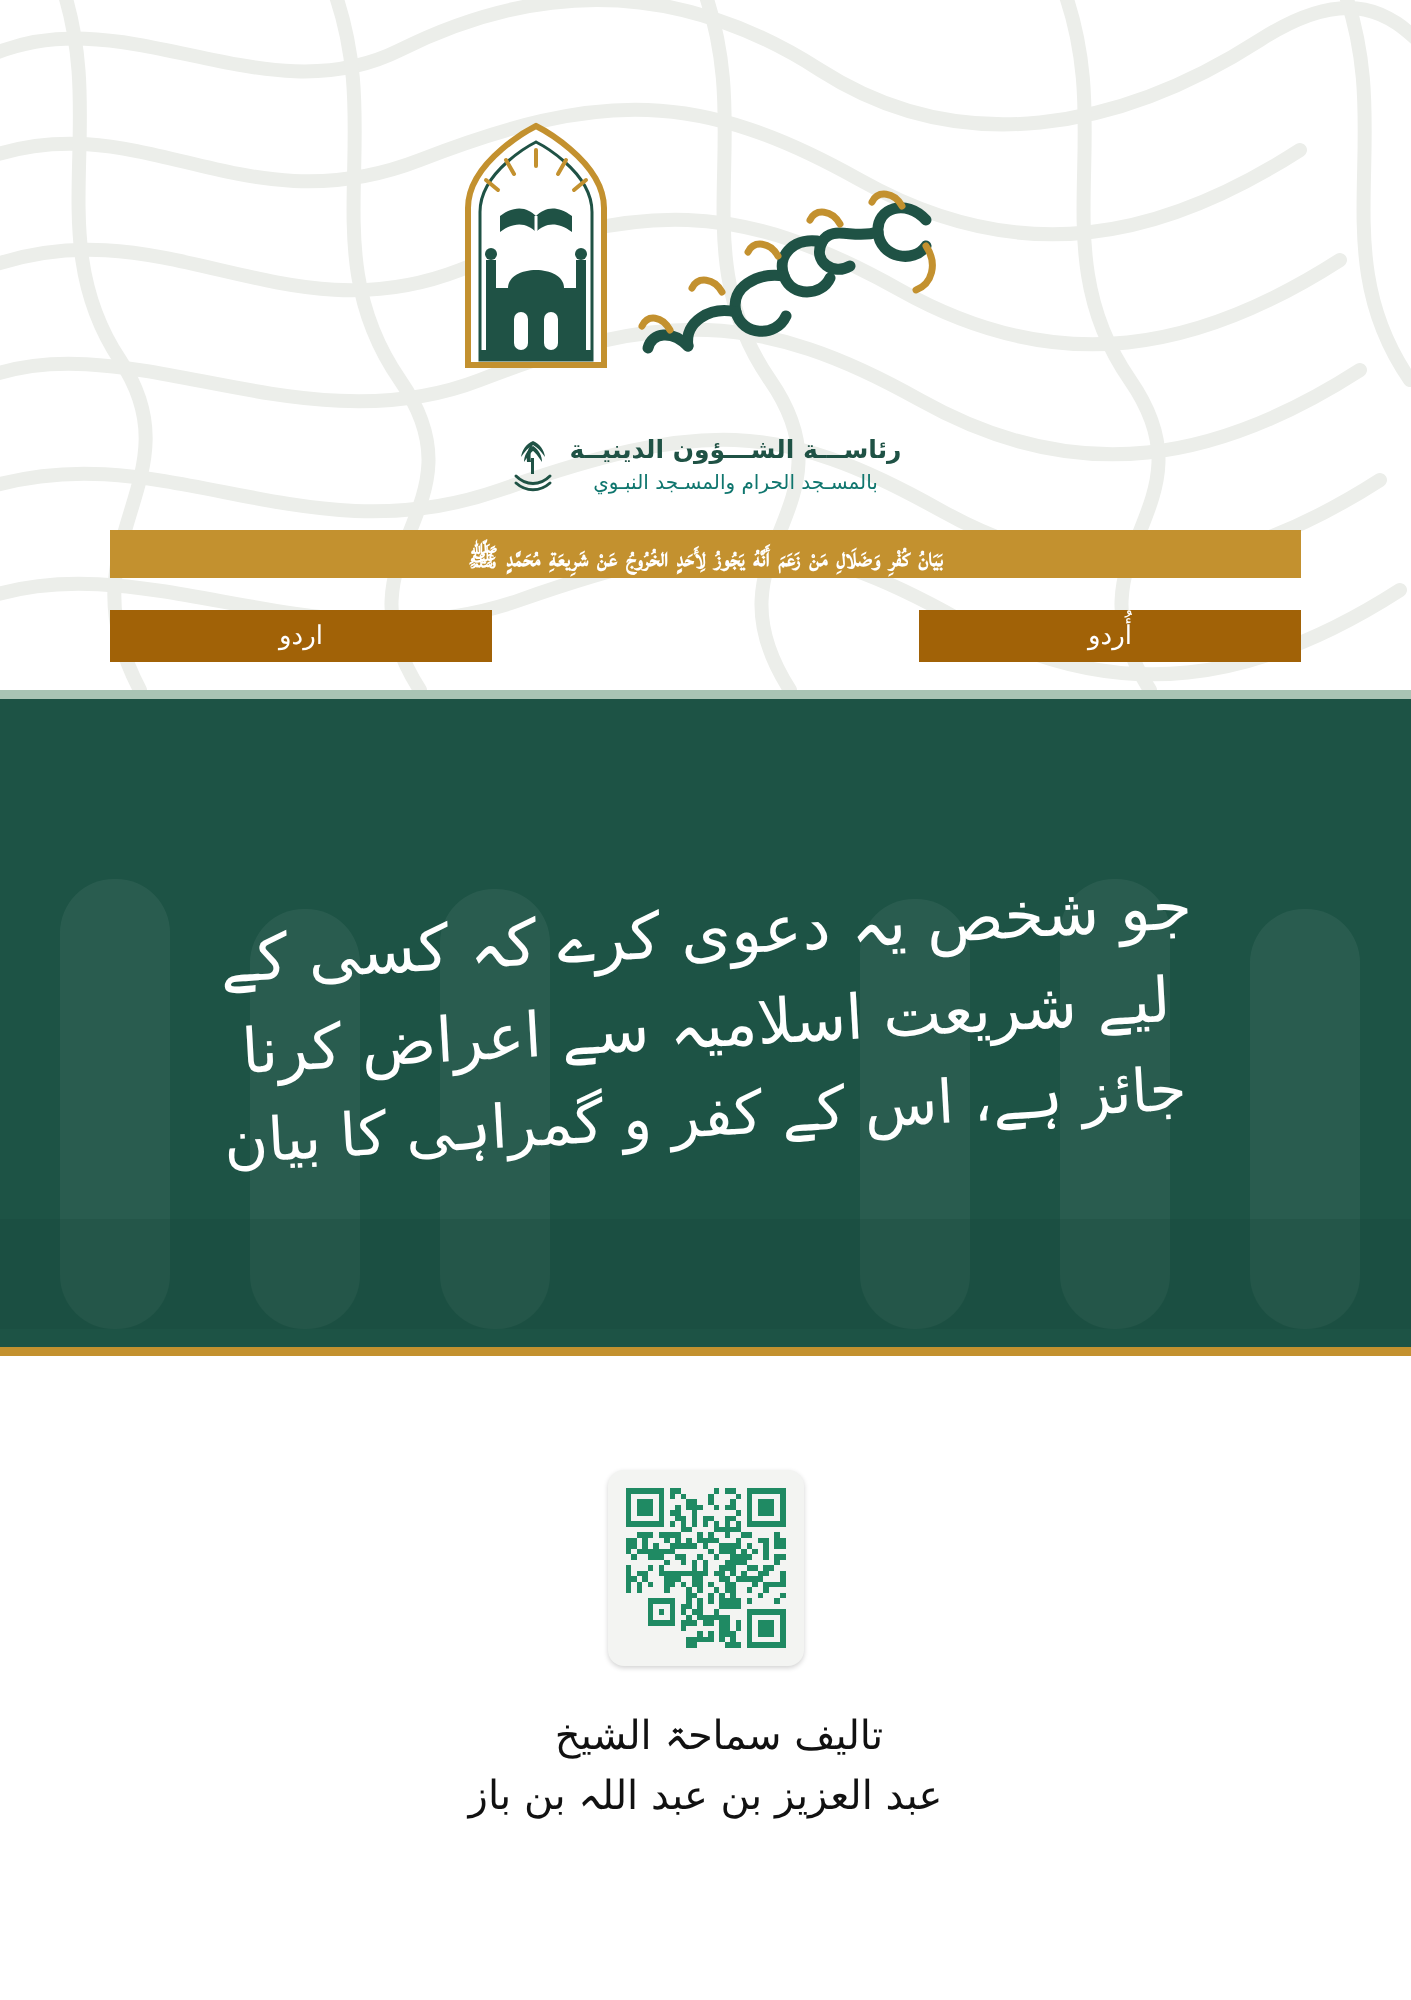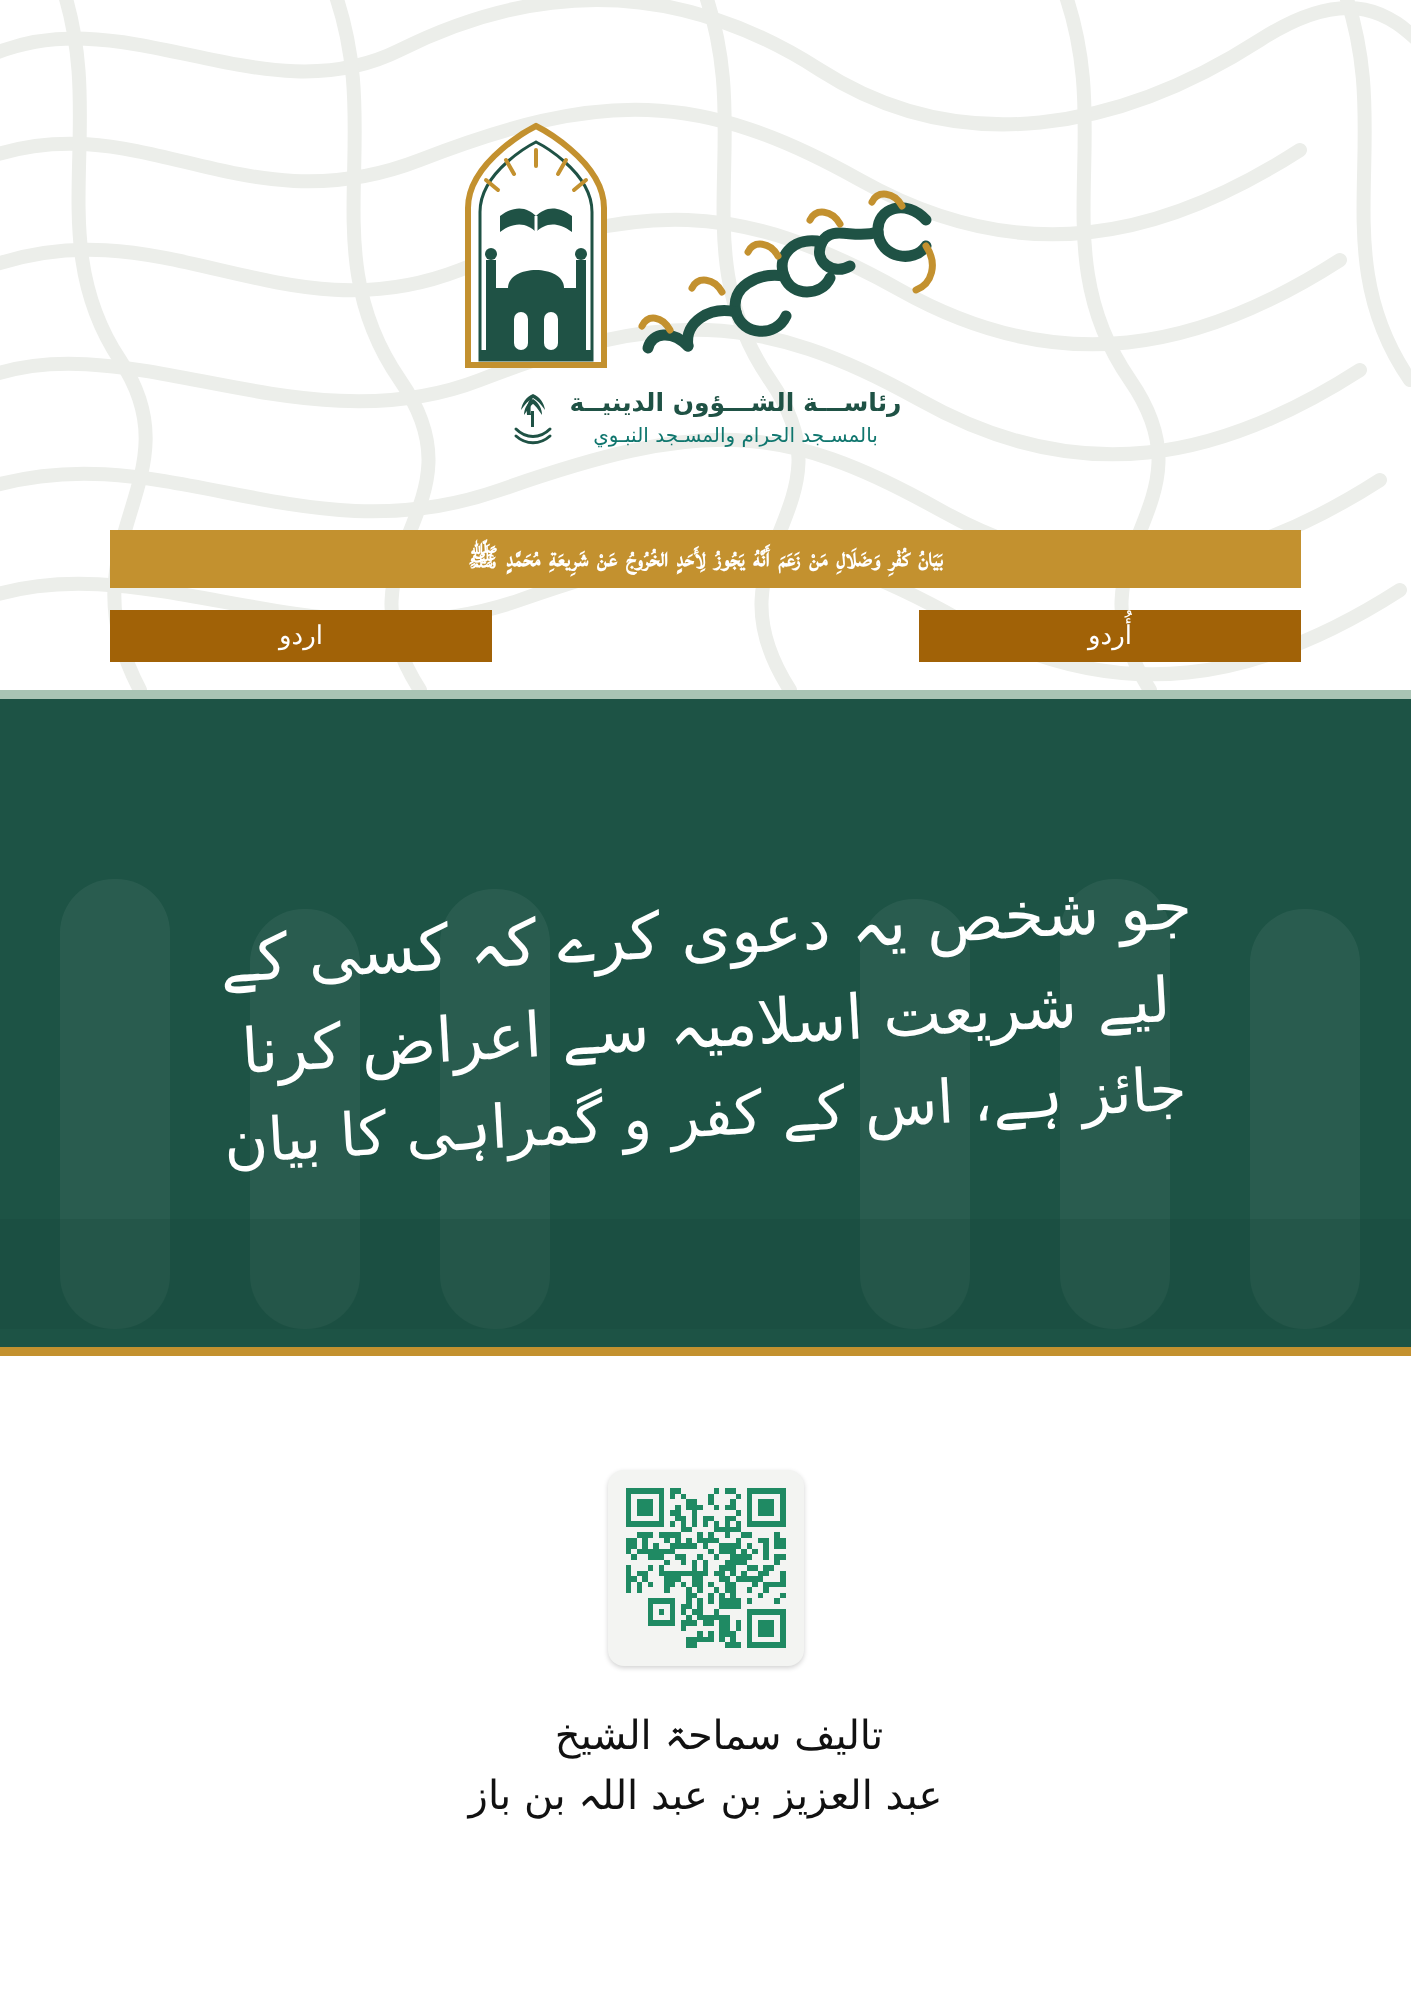--- a/index.html
+++ b/index.html
@@ -76,33 +76,34 @@
   .org-line2 {
     font-size: 20px;
     color: #0f766e;
     direction: rtl;
     letter-spacing: 1px;
   }
   .org-text-wrap {
     display: flex;
     align-items: center;
     gap: 14px;
+    margin-top: 47px;
   }
   .palm-emblem { width: 46px; height: 58px; }
 
   
   .gold-bar {
     position: absolute;
     left: 110px;
     right: 110px;
     top: 530px;
     background: #c3912f;
     color: #ffffff;
     text-align: center;
-    padding: 11px 10px 13px;
+    padding: 11px 10px 3px;
     font-size: 25px;
     line-height: 1.35;
     direction: rtl;
     font-family: "DejaVu Serif", serif;
     font-weight: bold;
   }
 
   
   .pill-row {
     position: absolute;

